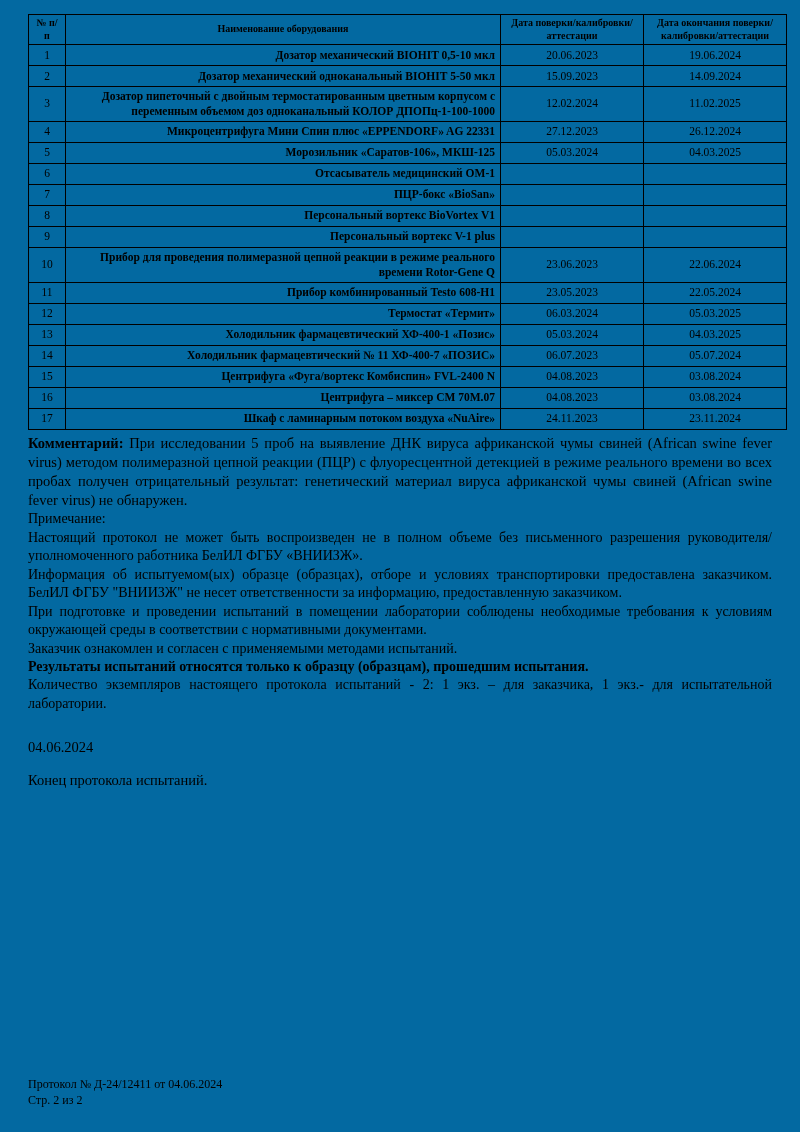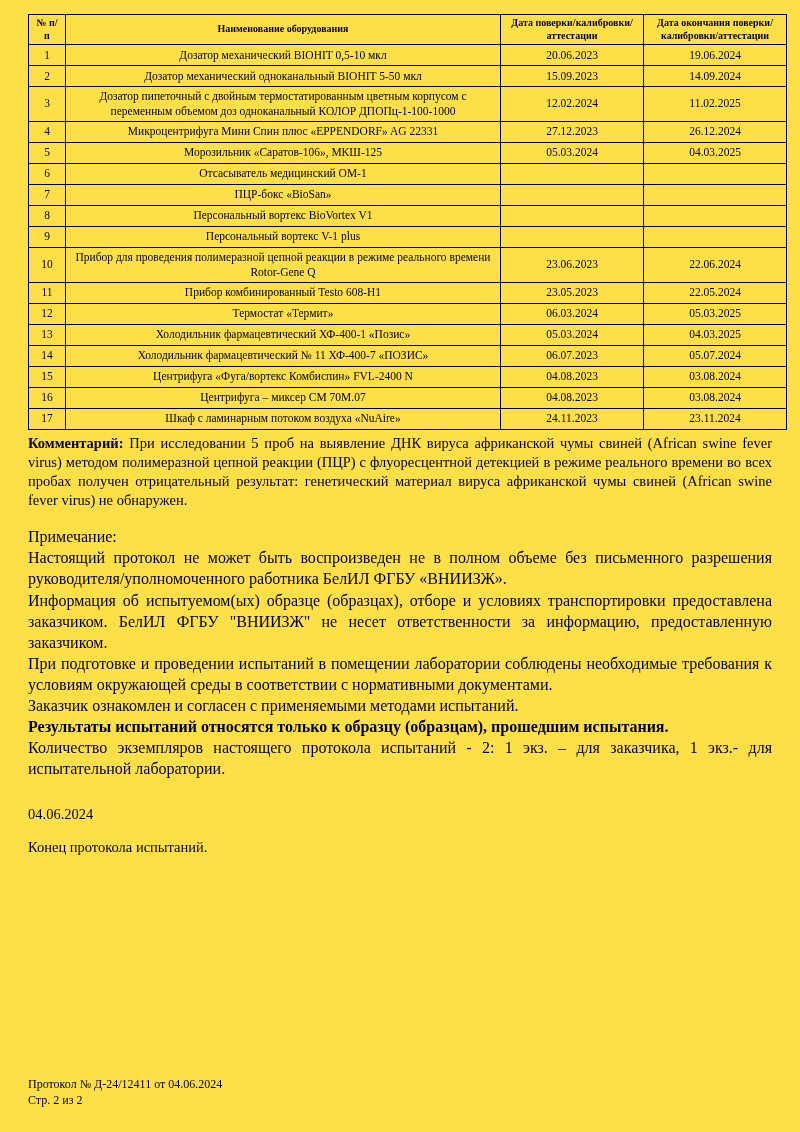--- a/index.html
+++ b/index.html
@@ -7,21 +7,21 @@
     padding: 0;
     background: #ffffff;
     color: #000000;
     font-family: "Liberation Serif", "DejaVu Serif", serif;
   }
   .page {
     position: relative;
     width: 800px;
     height: 1132px;
     margin: 0 auto;
-    background: #fde047;
+    background: #0369a1;
     box-sizing: border-box;
     padding: 14px 28px 8px 28px;
     overflow: hidden;
   }
   table.equip {
     border-collapse: collapse;
     width: 744px;
     table-layout: fixed;
   }
   table.equip th, table.equip td {
@@ -34,32 +34,32 @@
     font-weight: bold;
     text-align: center;
     line-height: 1.25;
   }
   table.equip td {
     font-size: 11.5px;
     line-height: 1.3;
     height: 16px;
   }
   .col-num  { width: 26px; text-align: center; }
-  .col-name { width: 424px; text-align: center; }
+  .col-name { width: 424px; text-align: right; font-weight: bold; }
   .col-date { width: 132px; text-align: center; }
   .comment {
     margin-top: 4px;
     font-size: 14.5px;
     line-height: 1.32;
     text-align: justify;
   }
   .comment b { font-weight: bold; }
   .notes {
-    margin-top: 16px;
-    font-size: 16px;
+    margin-top: 0;
+    font-size: 14px;
     line-height: 1.32;
   }
   .notes p {
     margin: 0;
     text-align: justify;
   }
   .notes .notes-title { text-align: left; }
   .sign-row {
     margin-top: 26px;
     display: flex;

